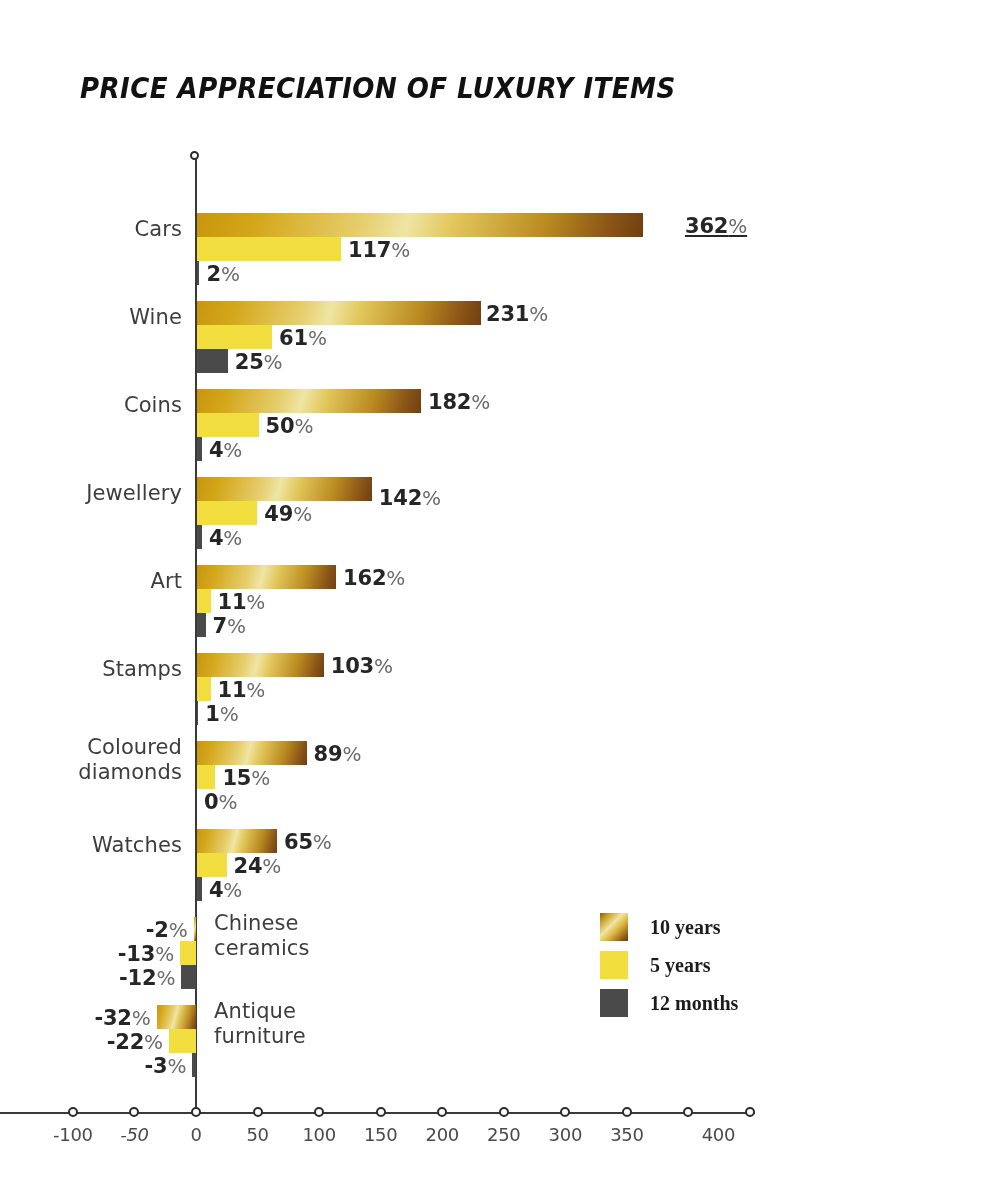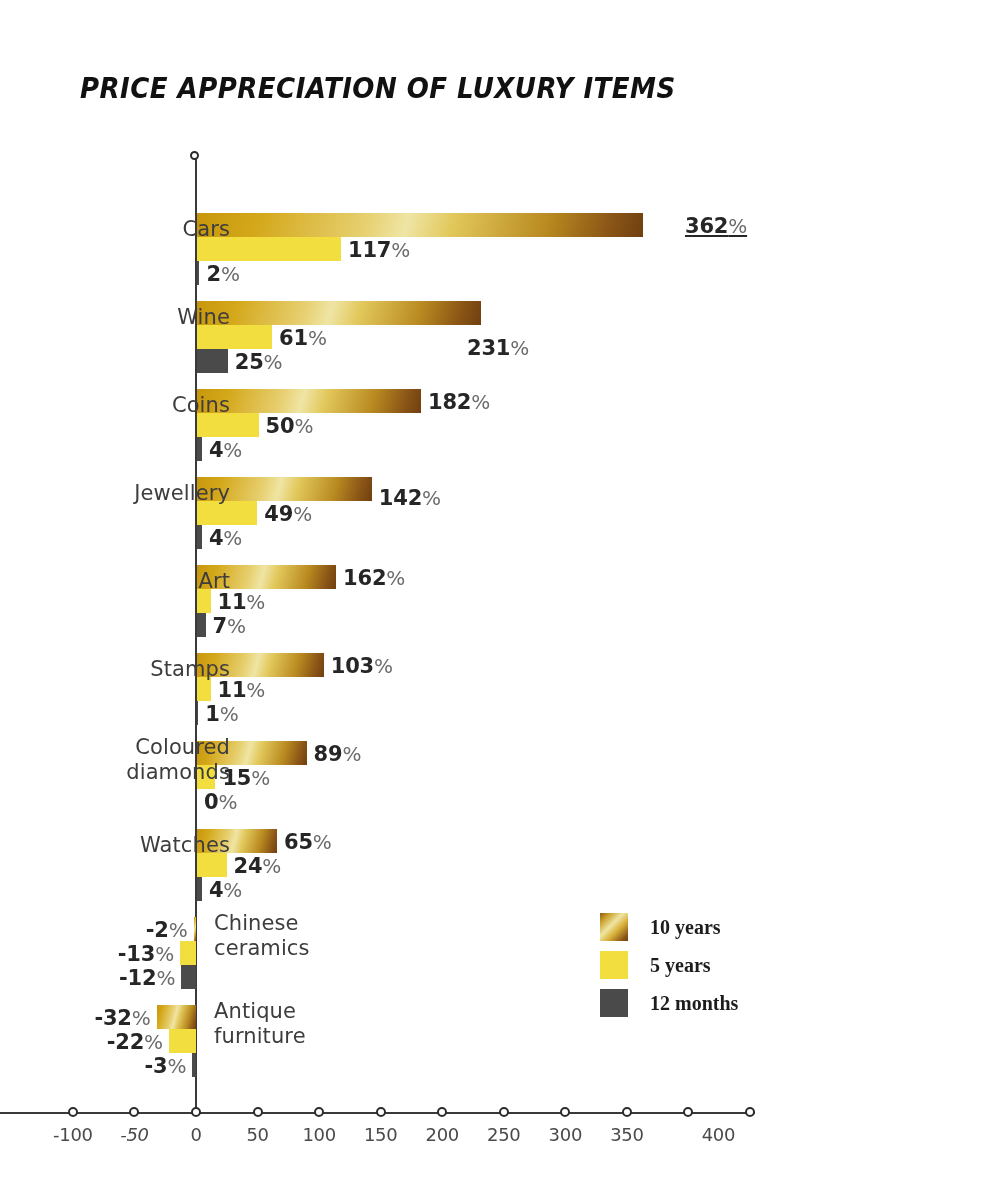--- a/index.html
+++ b/index.html
@@ -123,21 +123,20 @@
     color: #3d3d3d;
     line-height: 25px;
     white-space: pre-line;
     letter-spacing: 0.1px;
   }
   .cat-label.right-of-axis {
     text-align: left;
   }
   .cat-label.left-of-axis {
     text-align: right;
-    padding-left: 48px;
   }
 
   .val-label {
     position: absolute;
     font-size: 21px;
     font-weight: 700;
     color: #262626;
     white-space: nowrap;
     letter-spacing: -0.2px;
   }
@@ -197,21 +196,21 @@
   <div id="x-axis-line"></div>
   <div id="bars-layer">
       <div class="bar s10" style="top: 213px; left: 197px; width: 445.658px;"></div>
       <div class="val-label" style="top: 214px; left: 685px; text-decoration: underline;"><span>362</span><span class="pct">%</span></div>
       <div class="bar s5" style="top: 237px; left: 197px; width: 144.039px;"></div>
       <div class="val-label" style="top: 238px; left: 348.039px;"><span>117</span><span class="pct">%</span></div>
       <div class="bar s12" style="top: 261px; left: 197px; width: 2.4622px;"></div>
       <div class="val-label" style="top: 262px; left: 206.462px;"><span>2</span><span class="pct">%</span></div>
       <div class="cat-label left-of-axis" style="top: 217px; left: 0px; width: 182px;">Cars</div>
       <div class="bar s10" style="top: 301px; left: 197px; width: 284.384px;"></div>
-      <div class="val-label" style="top: 302px; left: 467px; margin-top: 34px;"><span>231</span><span class="pct">%</span></div>
+      <div class="val-label" style="top: 302px; left: 486px;"><span>231</span><span class="pct">%</span></div>
       <div class="bar s5" style="top: 325px; left: 197px; width: 75.0971px;"></div>
       <div class="val-label" style="top: 326px; left: 279.097px;"><span>61</span><span class="pct">%</span></div>
       <div class="bar s12" style="top: 349px; left: 197px; width: 30.7775px;"></div>
       <div class="val-label" style="top: 350px; left: 234.778px;"><span>25</span><span class="pct">%</span></div>
       <div class="cat-label left-of-axis" style="top: 305px; left: 0px; width: 182px;">Wine</div>
       <div class="bar s10" style="top: 389px; left: 197px; width: 224.06px;"></div>
       <div class="val-label" style="top: 390px; left: 428.06px;"><span>182</span><span class="pct">%</span></div>
       <div class="bar s5" style="top: 413px; left: 197px; width: 61.555px;"></div>
       <div class="val-label" style="top: 414px; left: 265.555px;"><span>50</span><span class="pct">%</span></div>
       <div class="bar s12" style="top: 437px; left: 197px; width: 4.9244px;"></div>

